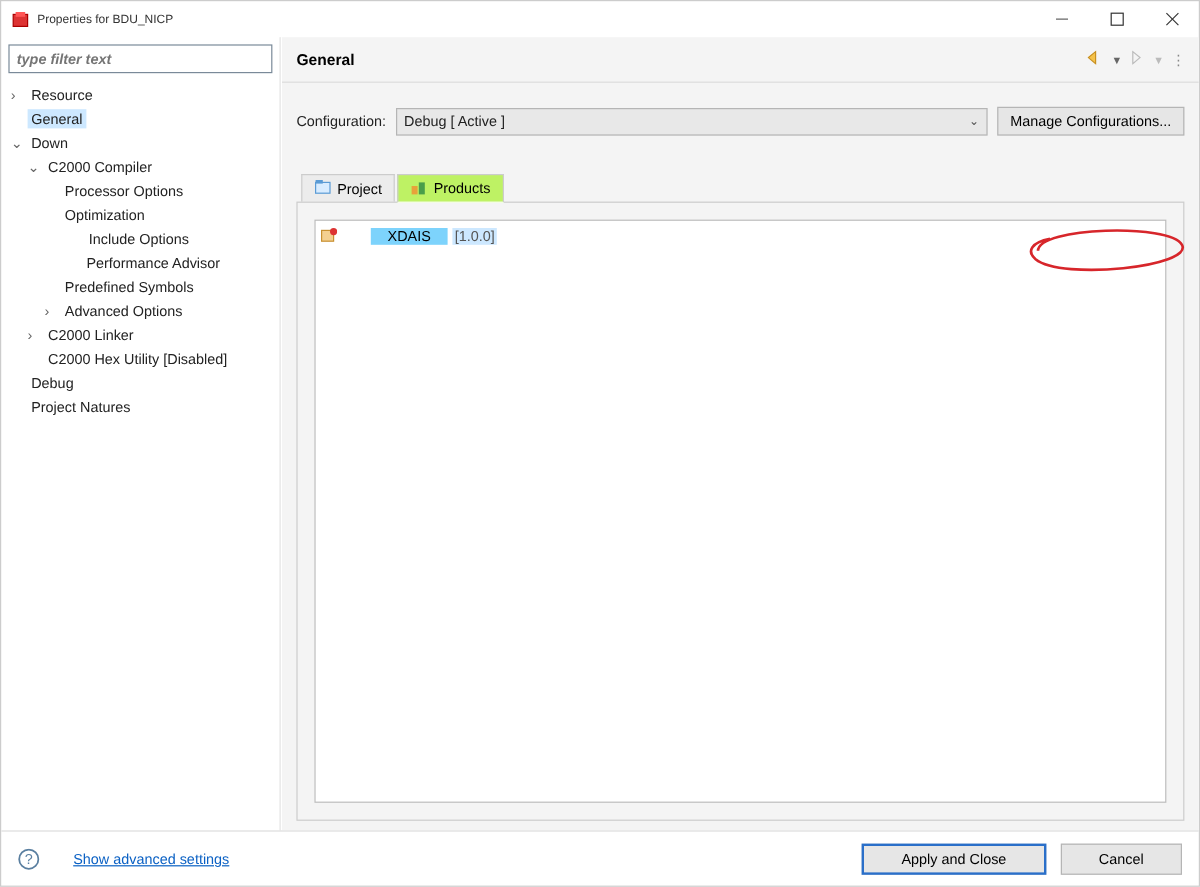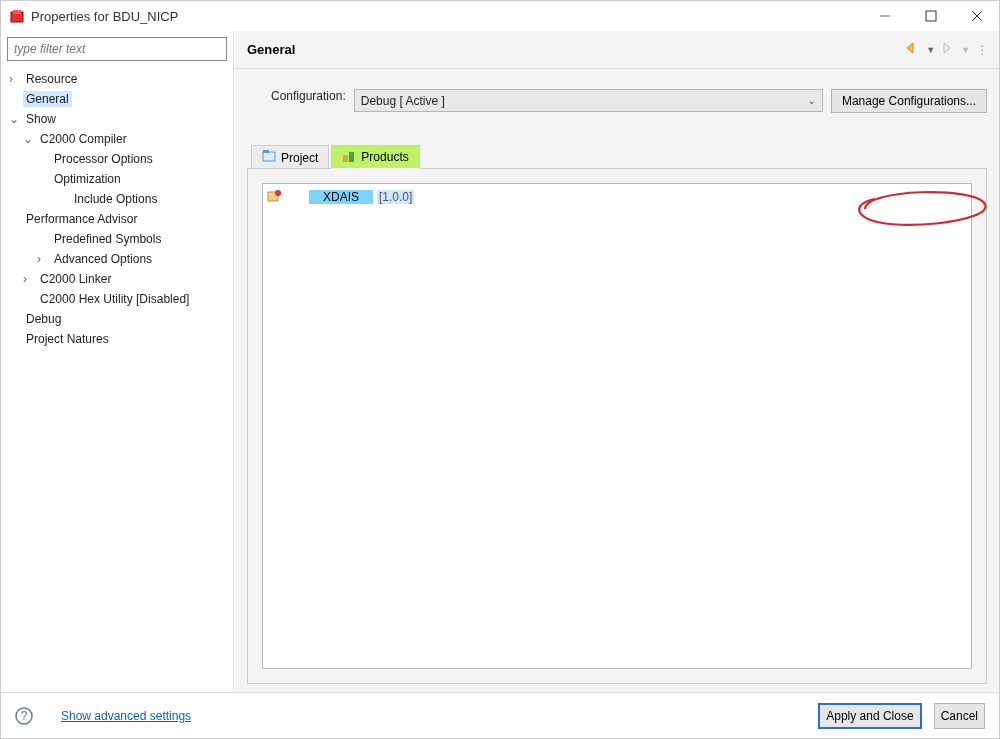--- a/index.html
+++ b/index.html
@@ -1,55 +1,55 @@
 <!DOCTYPE html>
 <html><head>
 <meta charset="utf-8">
 <style>
 * { box-sizing: border-box; margin: 0; padding: 0; font-family: "Segoe UI", Tahoma, sans-serif; font-size: 12px; }
 body { background: #fff; width: 1000px; height: 739px; overflow: hidden; display: flex; flex-direction: column; border: 1px solid #ccc; }
 .titlebar { height: 30px; display: flex; align-items: center; padding: 0 8px; }
 .titlebar .app-icon { width: 16px; height: 16px; margin-right: 6px; }
-.titlebar .title { flex: 1; color: #333; font-size: 13px; }
+.titlebar .title { flex: 1; color: #333; font-size: 10px; }
 .titlebar .winbtns { display: flex; gap: 18px; align-items: center; }
 .titlebar .winbtn { width: 28px; height: 20px; display:flex; align-items:center; justify-content:center; cursor:pointer; }
 .main { flex: 1; display: flex; min-height: 0; }
 .sidebar { width: 233px; border-right: 1px solid #ddd; display:flex; flex-direction:column; }
-.filter { margin: 6px; border: 1px solid #7a8a99; height: 24px; padding: 2px 6px; color: #15803d; font-style: italic; }
+.filter { margin: 6px; border: 1px solid #7a8a99; height: 24px; padding: 2px 6px; color: #15803d; font-style: italic; font-weight: bold; }
 .tree { flex:1; overflow:auto; padding: 2px 0 8px 0; }
 .tree-row { display:flex; align-items:center; height: 20px; padding-left: 8px; cursor:default; color:#222; }
 .tree-row .arrow { width: 14px; color:#666; }
 .tree-row .lbl { padding: 1px 3px; }
 .tree-row.selected .lbl { background: #cde8ff; }
 .content { flex:1; display:flex; flex-direction:column; background:#f4f4f4; border-left:1px solid #fff; }
 .section-header { height: 38px; display:flex; align-items:center; padding: 0 12px; border-bottom: 1px solid #ddd; }
 .section-header .sh-title { font-weight:600; font-size:13px; flex:1; }
 .nav-arrows { display:flex; align-items:center; gap:6px; }
 .content-body { flex:1; padding: 20px 12px 8px 12px; display:flex; flex-direction:column; }
-.config-row { display:flex; gap:8px; margin-bottom: 30px; margin-left: 24px; }
+.config-row { display:flex; align-items:center; gap:8px; margin-bottom: 30px; }
 .config-row .label { color:#222; }
 .dropdown { flex:1; height:23px; background:#e8e8e8; border:1px solid #b5b5b5; display:flex; align-items:center; padding:0 6px; justify-content:space-between; }
 .dropdown .dd-text { color:#222; }
 .btn { height:24px; background:#e6e6e6; border:1px solid #b5b5b5; padding: 0 10px; cursor:pointer; display:flex; align-items:center; justify-content:center; }
 .btn.disabled { color:#9a9a9a; }
 .tabs-row { display:flex; align-items:flex-end; height:26px; padding-left:4px; }
 .tab { height:24px; display:flex; align-items:center; gap:5px; padding: 0 10px; border:1px solid #ccc; background:#ececec; border-bottom:none; margin-right:2px; cursor:pointer; }
 .tab.active { background:#bef264; border-bottom:1px solid #fff; position:relative; z-index:2; }
 .tab-panel { flex:1; background:#f4f4f4; border:1px solid #ccc; padding:14px; display:flex; gap:12px; margin-top:-1px; }
 .listbox { flex:1; background:#fff; border:1px solid #bbb; padding:4px; }
 .list-item { display:flex; align-items:center; gap:4px; height:18px; }
 .list-item .pname { background:#7dd3fc; padding:0 14px;margin-left:24px; }
 .list-item .pver { background:#cde8ff; color:#555; padding:0 2px; }
 .btn-col { display:flex; flex-direction:column; gap:8px; width:92px; }
 .btn-col .btn { width:100%; }
 .footer { height:46px; border-top:1px solid #ddd; display:flex; align-items:center; padding: 0 14px; gap:12px; }
 .footer .help-icon { width:18px; height:18px; }
 .footer .link { color:#0b61c4; text-decoration: underline; cursor:pointer;margin-left:16px; }
 .footer .spacer { flex:1; }
-.footer .fbtn { height:26px; padding:0 6px; border:1px solid #b5b5b5; background:#e6e6e6; cursor:pointer; }
+.footer .fbtn { height:26px; padding:0 31px; border:1px solid #b5b5b5; background:#e6e6e6; cursor:pointer; }
 .footer .fbtn.primary { border:2px solid #2a6fc9; }
 .red-annot { position:absolute; pointer-events:none; }
 </style>
 </head>
 <body>
 
 <div class="titlebar">
   <span class="app-icon">
     <svg viewBox="0 0 16 16">
         <rect x="2" y="4" width="12" height="10" fill="#d33" stroke="#a00"></rect>
@@ -84,36 +84,36 @@
     <div class="tree">
       <div class="tree-row">
           <span class="arrow">›</span>
           <span class="lbl">Resource</span>
         </div>
       <div class="tree-row selected" style="padding-left:22px">
           <span class="lbl">General</span>
         </div>
       <div class="tree-row">
           <span class="arrow">⌄</span>
-          <span class="lbl">Show</span>
+          <span class="lbl">Down</span>
         </div>
       <div class="tree-row" style="padding-left:22px">
           <span class="arrow">⌄</span>
           <span class="lbl">C2000 Compiler</span>
         </div>
       <div class="tree-row" style="padding-left:50px">
           <span class="lbl">Processor Options</span>
         </div>
       <div class="tree-row" style="padding-left:50px">
           <span class="lbl">Optimization</span>
         </div>
       <div class="tree-row" style="padding-left:70px">
           <span class="lbl">Include Options</span>
         </div>
-      <div class="tree-row" style="padding-left:22px">
+      <div class="tree-row" style="padding-left:68px">
           <span class="lbl">Performance Advisor</span>
         </div>
       <div class="tree-row" style="padding-left:50px">
           <span class="lbl">Predefined Symbols</span>
         </div>
       <div class="tree-row" style="padding-left:36px">
           <span class="arrow">›</span>
           <span class="lbl">Advanced Options</span>
         </div>
       <div class="tree-row" style="padding-left:22px">

